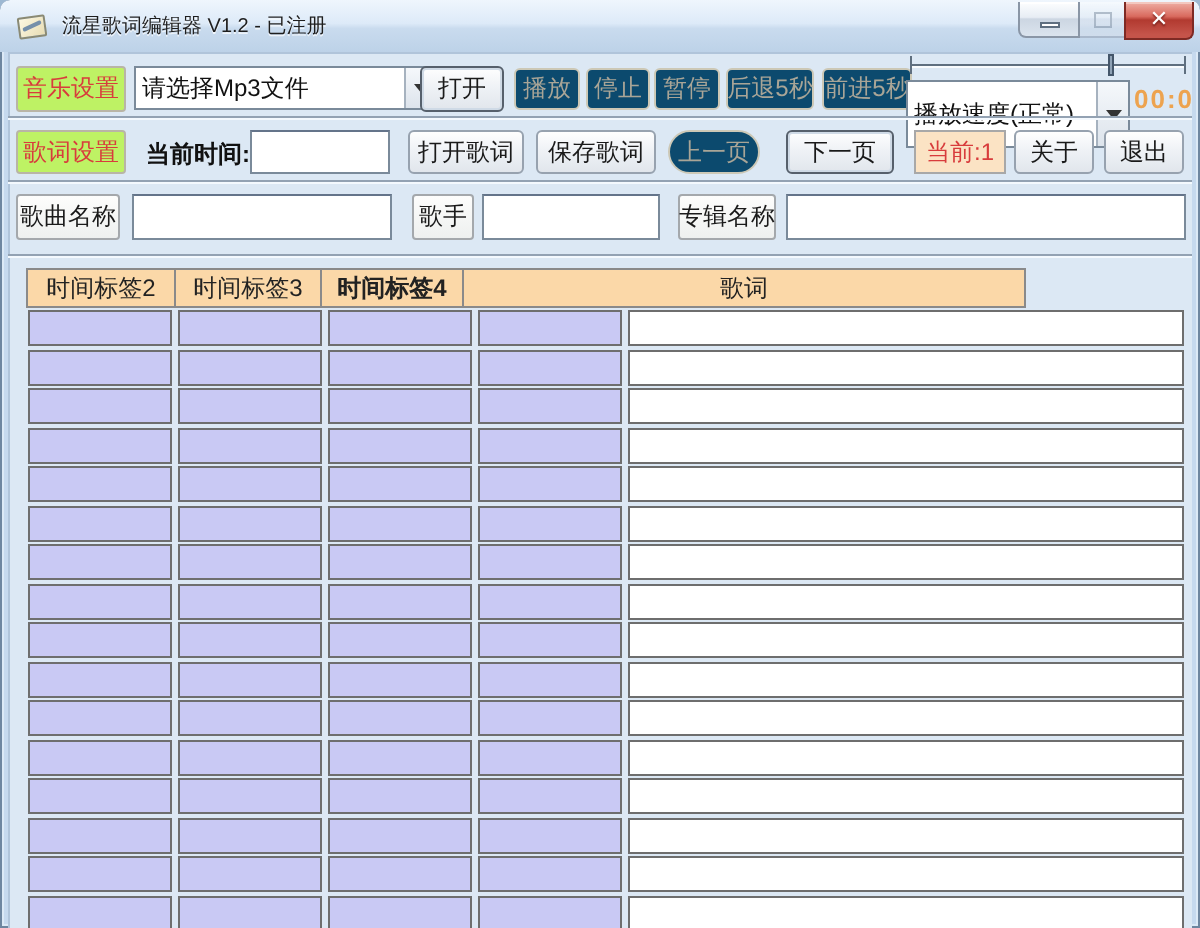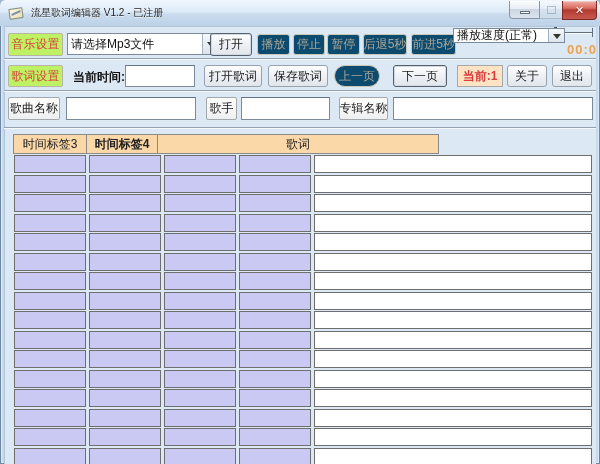--- a/index.html
+++ b/index.html
@@ -48,21 +48,21 @@
     background:linear-gradient(180deg,#fdfdfc,#eef0ef);border:1px solid #a4a8ac;border-radius:2px;color:#1a1a1a;}
   .edit{position:absolute;background:#fff;border:1px solid #7a8a9a;border-top-color:#64748a;
     font:12px "Liberation Sans","DejaVu Sans",sans-serif;padding:0 3px;color:#111;}
   .combo{position:absolute;background:#fff;border:1px solid #7a8a9a;display:flex;align-items:center;overflow:hidden;}
   .combo .txt{padding-left:3px;color:#111;white-space:nowrap;overflow:hidden;flex:1;}
   .combo .arrow-btn{flex:0 0 16px;align-self:stretch;background:linear-gradient(180deg,#f5f8fb,#dde4ec);
     border-left:1px solid #a6b2bf;display:flex;align-items:center;justify-content:center;}
   .combo .arrow{width:0;height:0;border:4px solid transparent;border-top:5px solid #333;margin-top:5px;}
   .plain-label{position:absolute;color:#111;font-weight:bold;white-space:nowrap;}
   .badge{position:absolute;display:flex;align-items:center;justify-content:center;background:var(--badge-bg);
-    border:1px solid #a8a8a8;color:var(--accent-red);font-weight:bold;white-space:nowrap;}
+    border:1px solid #a8a8a8;color:var(--accent-red);font-weight:normal;white-space:nowrap;}
   .time-display{position:absolute;color:var(--time-orange);font-weight:bold;font-size:13px;letter-spacing:1px;}
   
   .slider{position:absolute;}
   .slider .track{position:absolute;left:0;right:0;top:4px;height:1px;background:#5f6f7f;box-shadow:0 1px 0 rgba(255,255,255,.8);}
   .slider .tick{position:absolute;top:0;width:1px;height:9px;background:#5f6f7f;}
   .slider .thumb{position:absolute;top:-1px;width:3px;height:11px;background:#8fa2b5;border:1px solid #44566a;}
   
   .thead{position:absolute;left:9px;top:108px;display:flex;}
   .th{height:20px;background:var(--header-bg);border:1px solid #8a8a8a;margin-right:-1px;
     display:flex;align-items:center;justify-content:center;color:#222;}
@@ -110,21 +110,21 @@
     <div class="btn disabled" style="left:289px;top:8px;width:32px;height:21px;">停止</div>
     <div class="btn disabled" style="left:323px;top:8px;width:33px;height:21px;">暂停</div>
     <div class="btn disabled" style="left:359px;top:8px;width:44px;height:21px;">后退5秒</div>
     <div class="btn disabled" style="left:407px;top:8px;width:45px;height:21px;">前进5秒</div>
     <div class="slider" style="left:451px;top:2px;width:138px;height:11px;">
       <span class="track"></span>
       <span class="tick" style="left:0;"></span>
       <span class="tick" style="right:0;"></span>
       <span class="thumb" style="left:72%;"></span>
     </div>
-    <div class="combo" style="left:449px;top:2px;width:112px;height:15px;">
+    <div class="combo" style="left:449px;top:14px;width:112px;height:34px;">
       <span class="txt">播放速度(正常)</span>
       <span class="arrow-btn">
           <span class="arrow"></span>
         </span>
     </div>
     <div class="time-display" style="left:563px;top:16px;">00:00</div>
     <div class="sep" style="top:32px;"></div>
 
     <div class="btn red-text" style="left:4px;top:39px;width:55px;height:22px;">歌词设置</div>
     <span class="plain-label" style="left:69px;top:43px;">当前时间:</span>
@@ -140,20 +140,21 @@
 
     <div class="label-box" style="left:4px;top:71px;width:52px;height:23px;">歌曲名称</div>
     <input class="edit" style="left: 62px; top: 71px; width: 130px; height: 23px;" value="">
     <div class="label-box" style="left:202px;top:71px;width:31px;height:23px;">歌手</div>
     <input class="edit" style="left: 237px; top: 71px; width: 89px; height: 23px;" value="">
     <div class="label-box" style="left:335px;top:71px;width:49px;height:23px;">专辑名称</div>
     <input class="edit" style="left: 389px; top: 71px; width: 200px; height: 23px;" value="">
     <div class="sep" style="top:101px;"></div>
 
     <div class="thead">
+      <div class="th" style="width:75px;">时间标签2</div>
       <div class="th" style="width:74px;">时间标签3</div>
       <div class="th" style="width:72px;font-weight:bold;">时间标签4</div>
       <div class="th" style="width:282px;">歌词</div>
     </div>
     <div class="tbody">
         <div class="trow">
           <div class="tcell time"></div>
           <div class="tcell time"></div>
           <div class="tcell time"></div>
           <div class="tcell time"></div>

